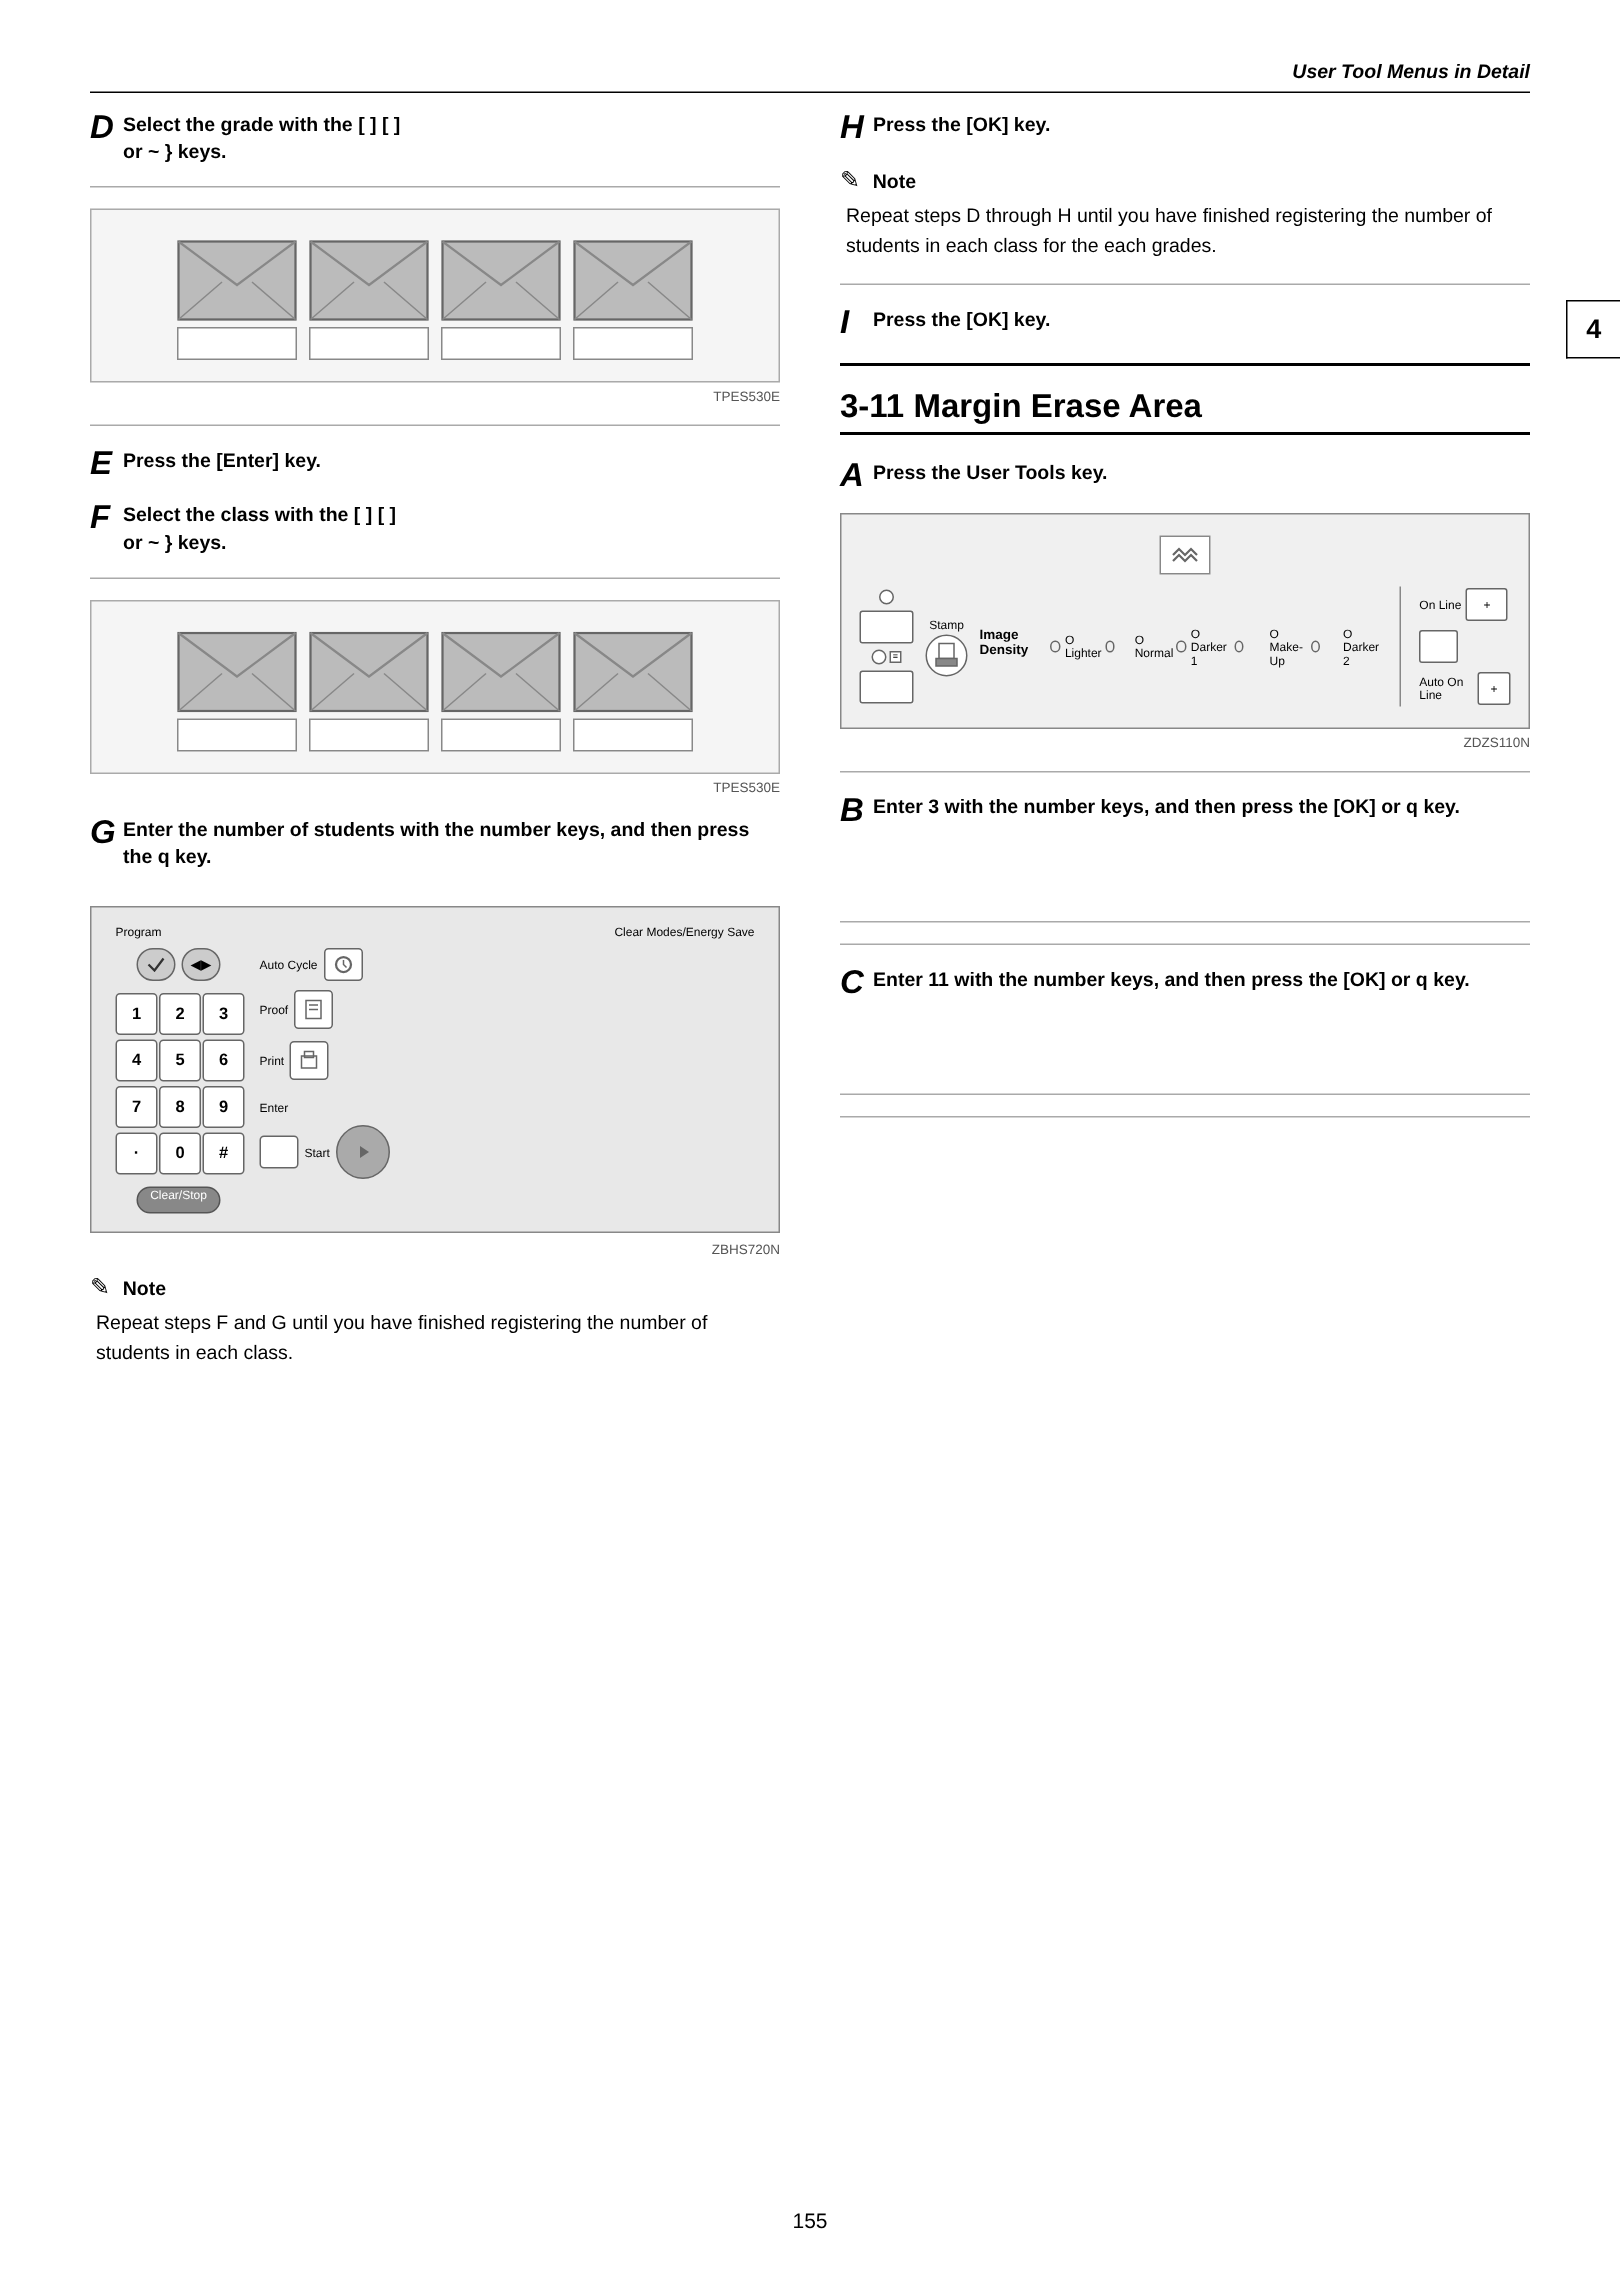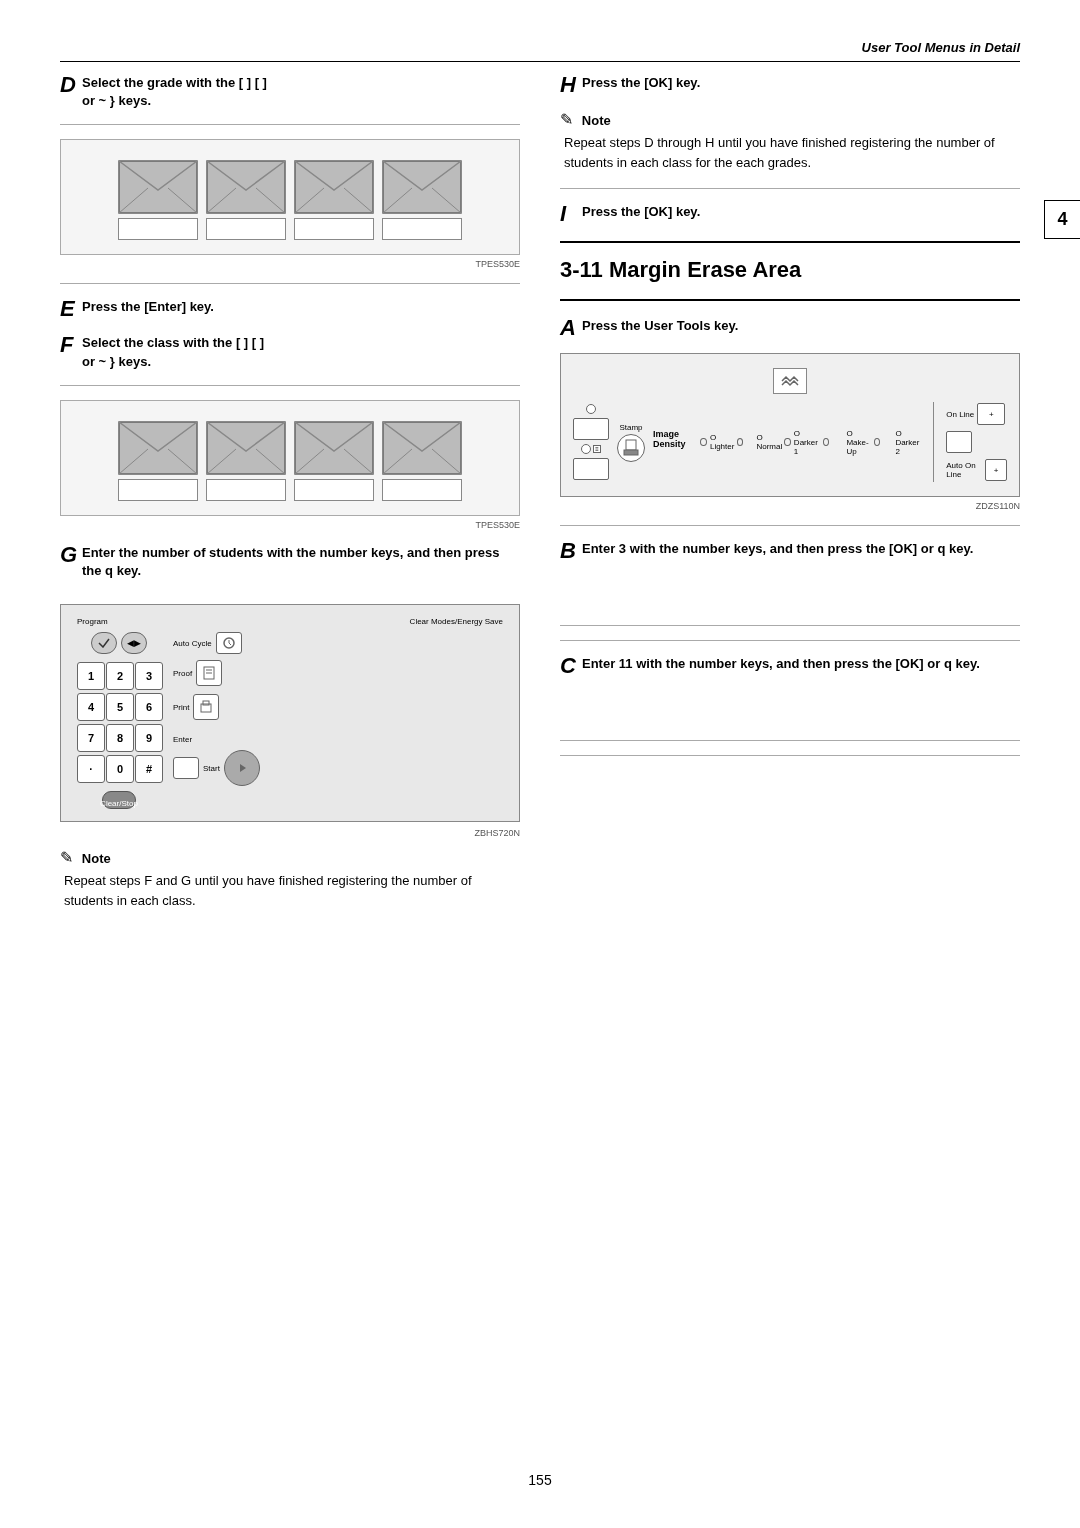--- a/index.html
+++ b/index.html
@@ -115,21 +115,21 @@
       border: none;
       border-top: 2px solid #000;
       margin: 10px 0 14px 0;
     }
 
     
     .section-heading {
       font-size: 22px;
       font-weight: bold;
       border-bottom: 2px solid #000;
-      padding-bottom: 16px;
+      padding-bottom: 4px;
       margin-bottom: 16px;
     }
 
     
     .note-block {
       margin: 10px 0;
     }
     .note-icon {
       font-size: 16px;
       margin-right: 4px;
@@ -402,21 +402,21 @@
               <div class="kbtn">5</div>
               <div class="kbtn">6</div>
               <div class="kbtn">7</div>
               <div class="kbtn">8</div>
               <div class="kbtn">9</div>
               <div class="kbtn">·</div>
               <div class="kbtn">0</div>
               <div class="kbtn">#</div>
             </div>
             <div style="display:flex; align-items:center; gap:4px; margin-top:4px;">
-              <div style="width:34px;height:18px;background:#888;border:1px solid #555;border-radius:10px;display:flex;align-items:flex-end;justify-content:center;">
+              <div style="width:56px;height:18px;background:#888;border:1px solid #555;border-radius:10px;display:flex;align-items:flex-start;justify-content:center;">
                 <span style="font-size:8px;color:#fff;">Clear/Stop</span>
               </div>
             </div>
           </div>
 
           <div style="display:flex; flex-direction:column; gap:4px;">
             <div style="display:flex; gap:4px; align-items:center; margin-bottom:2px;">
               <span style="font-size:8px;">Auto Cycle</span>
               <div style="width:26px;height:22px;background:#fff;border:1px solid #666;border-radius:3px;display:flex;align-items:center;justify-content:center;">
                 <svg width="14" height="14">

